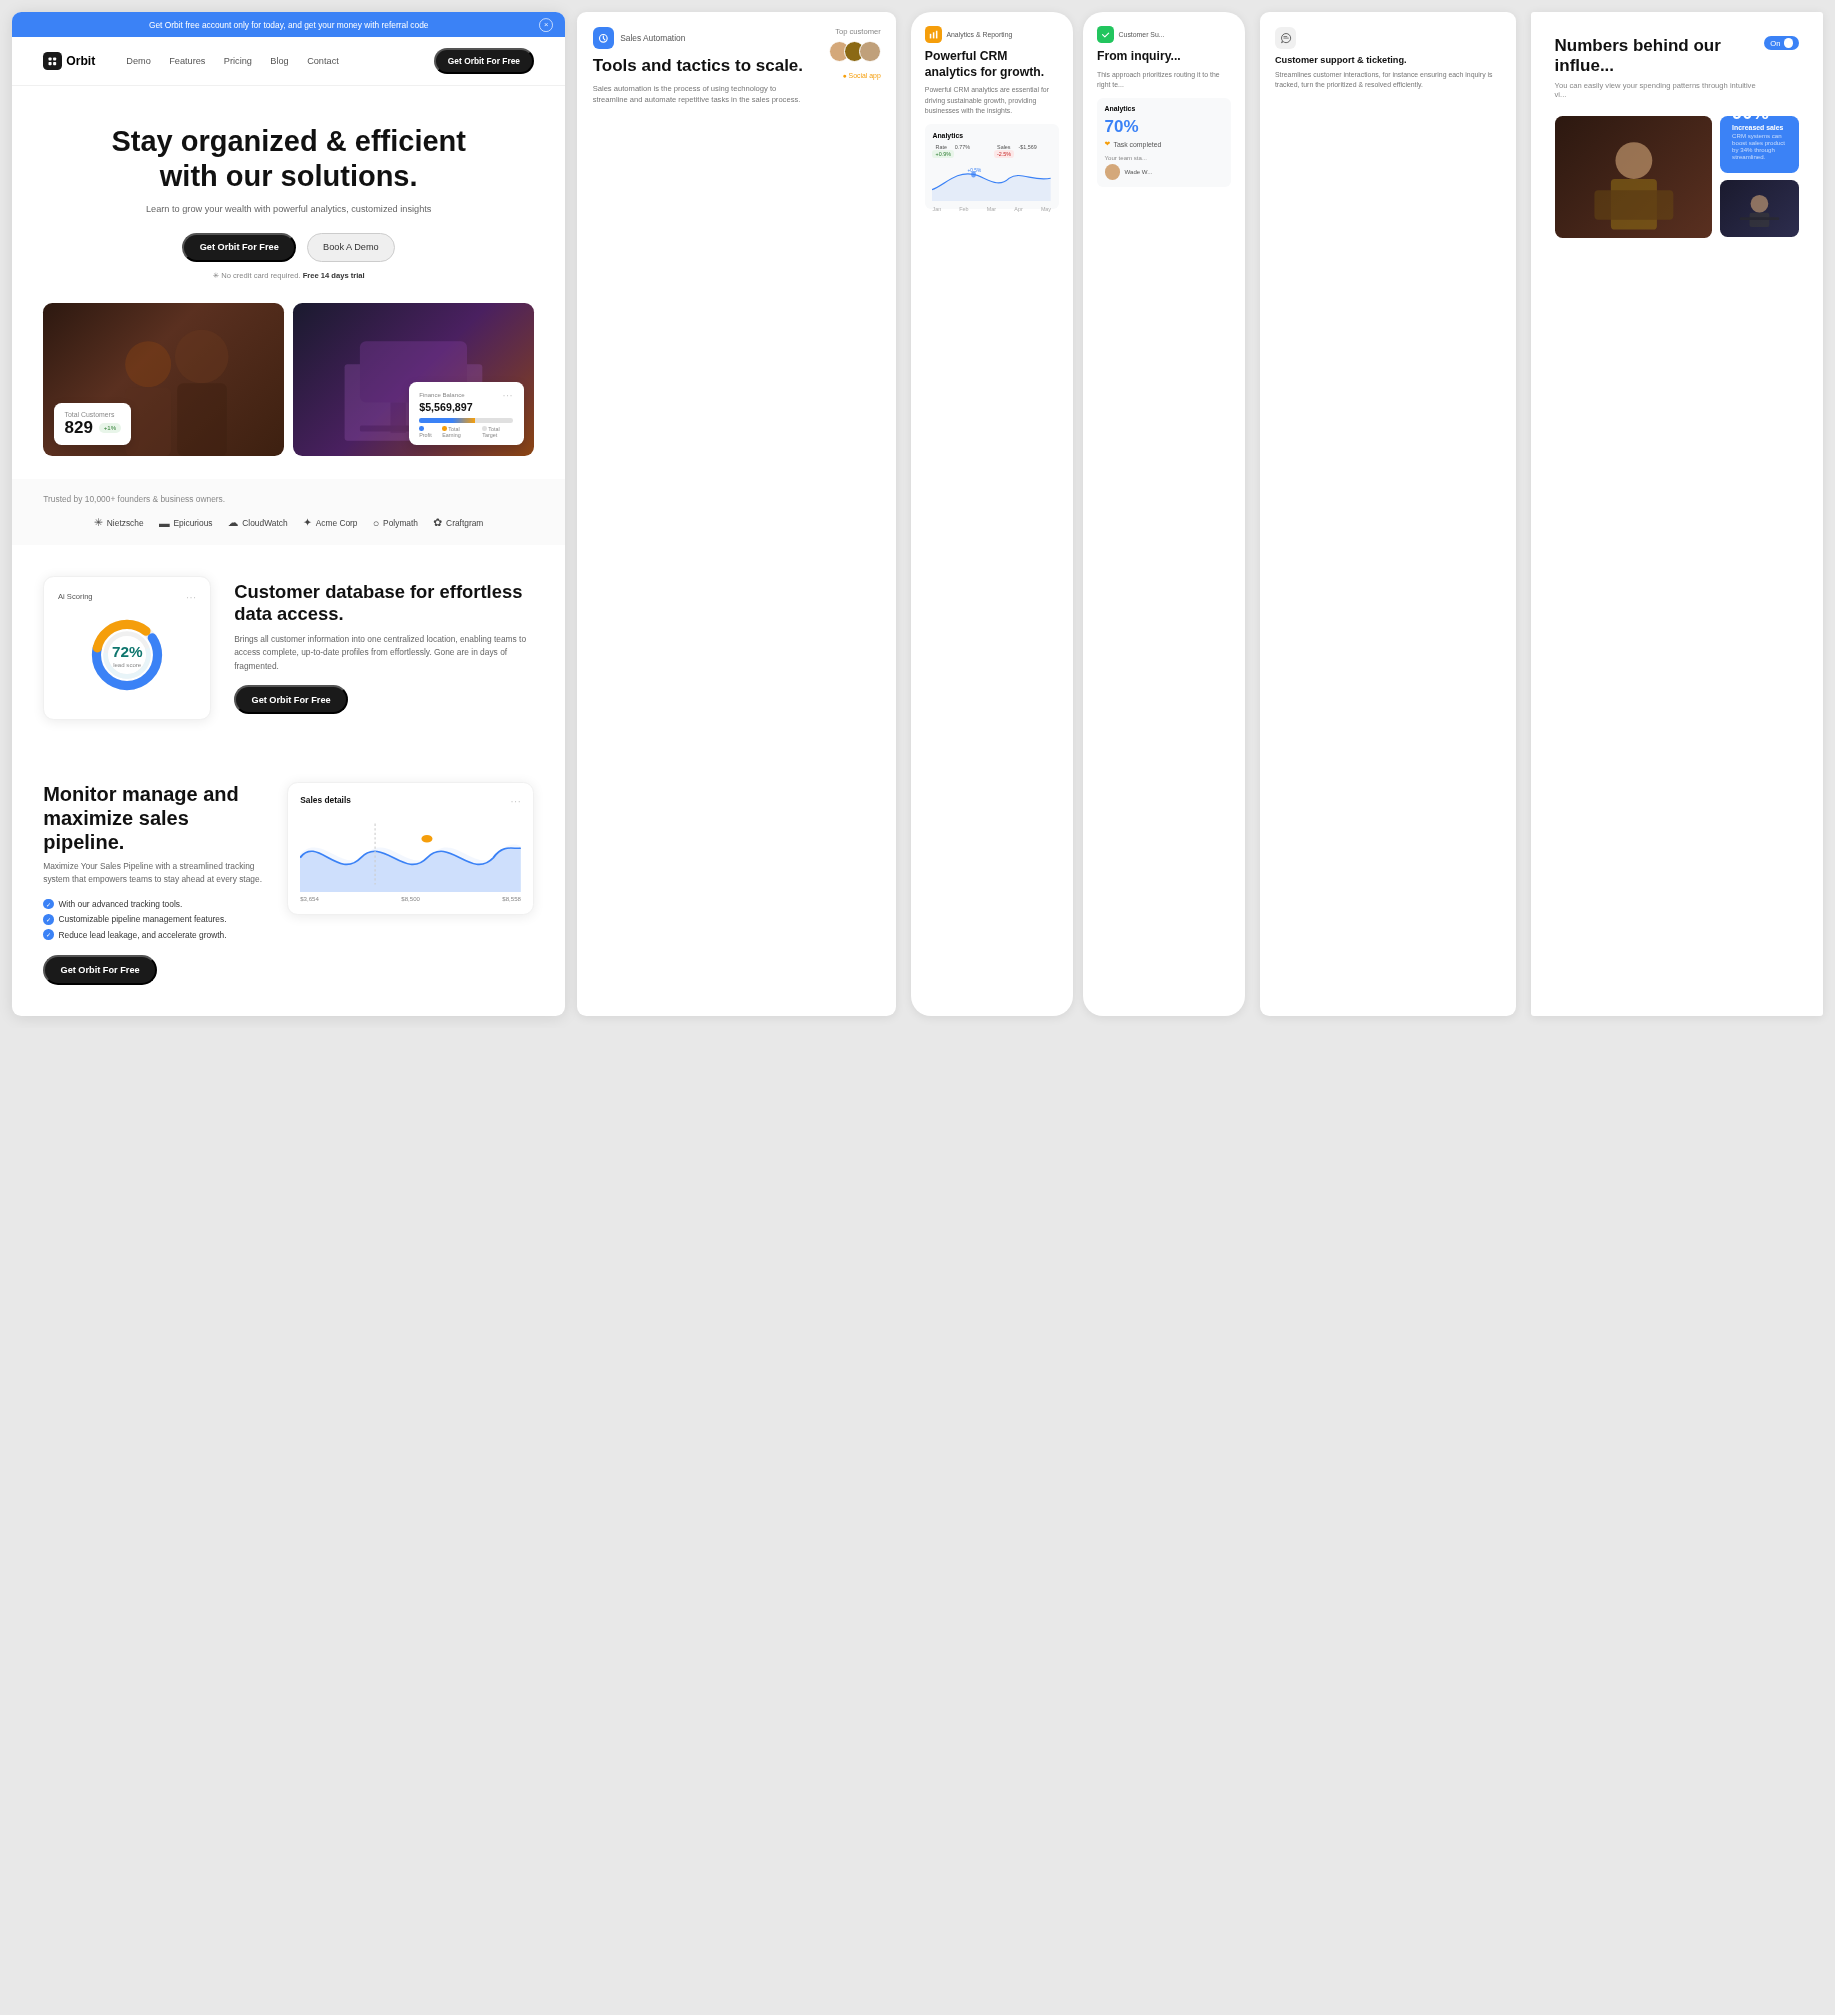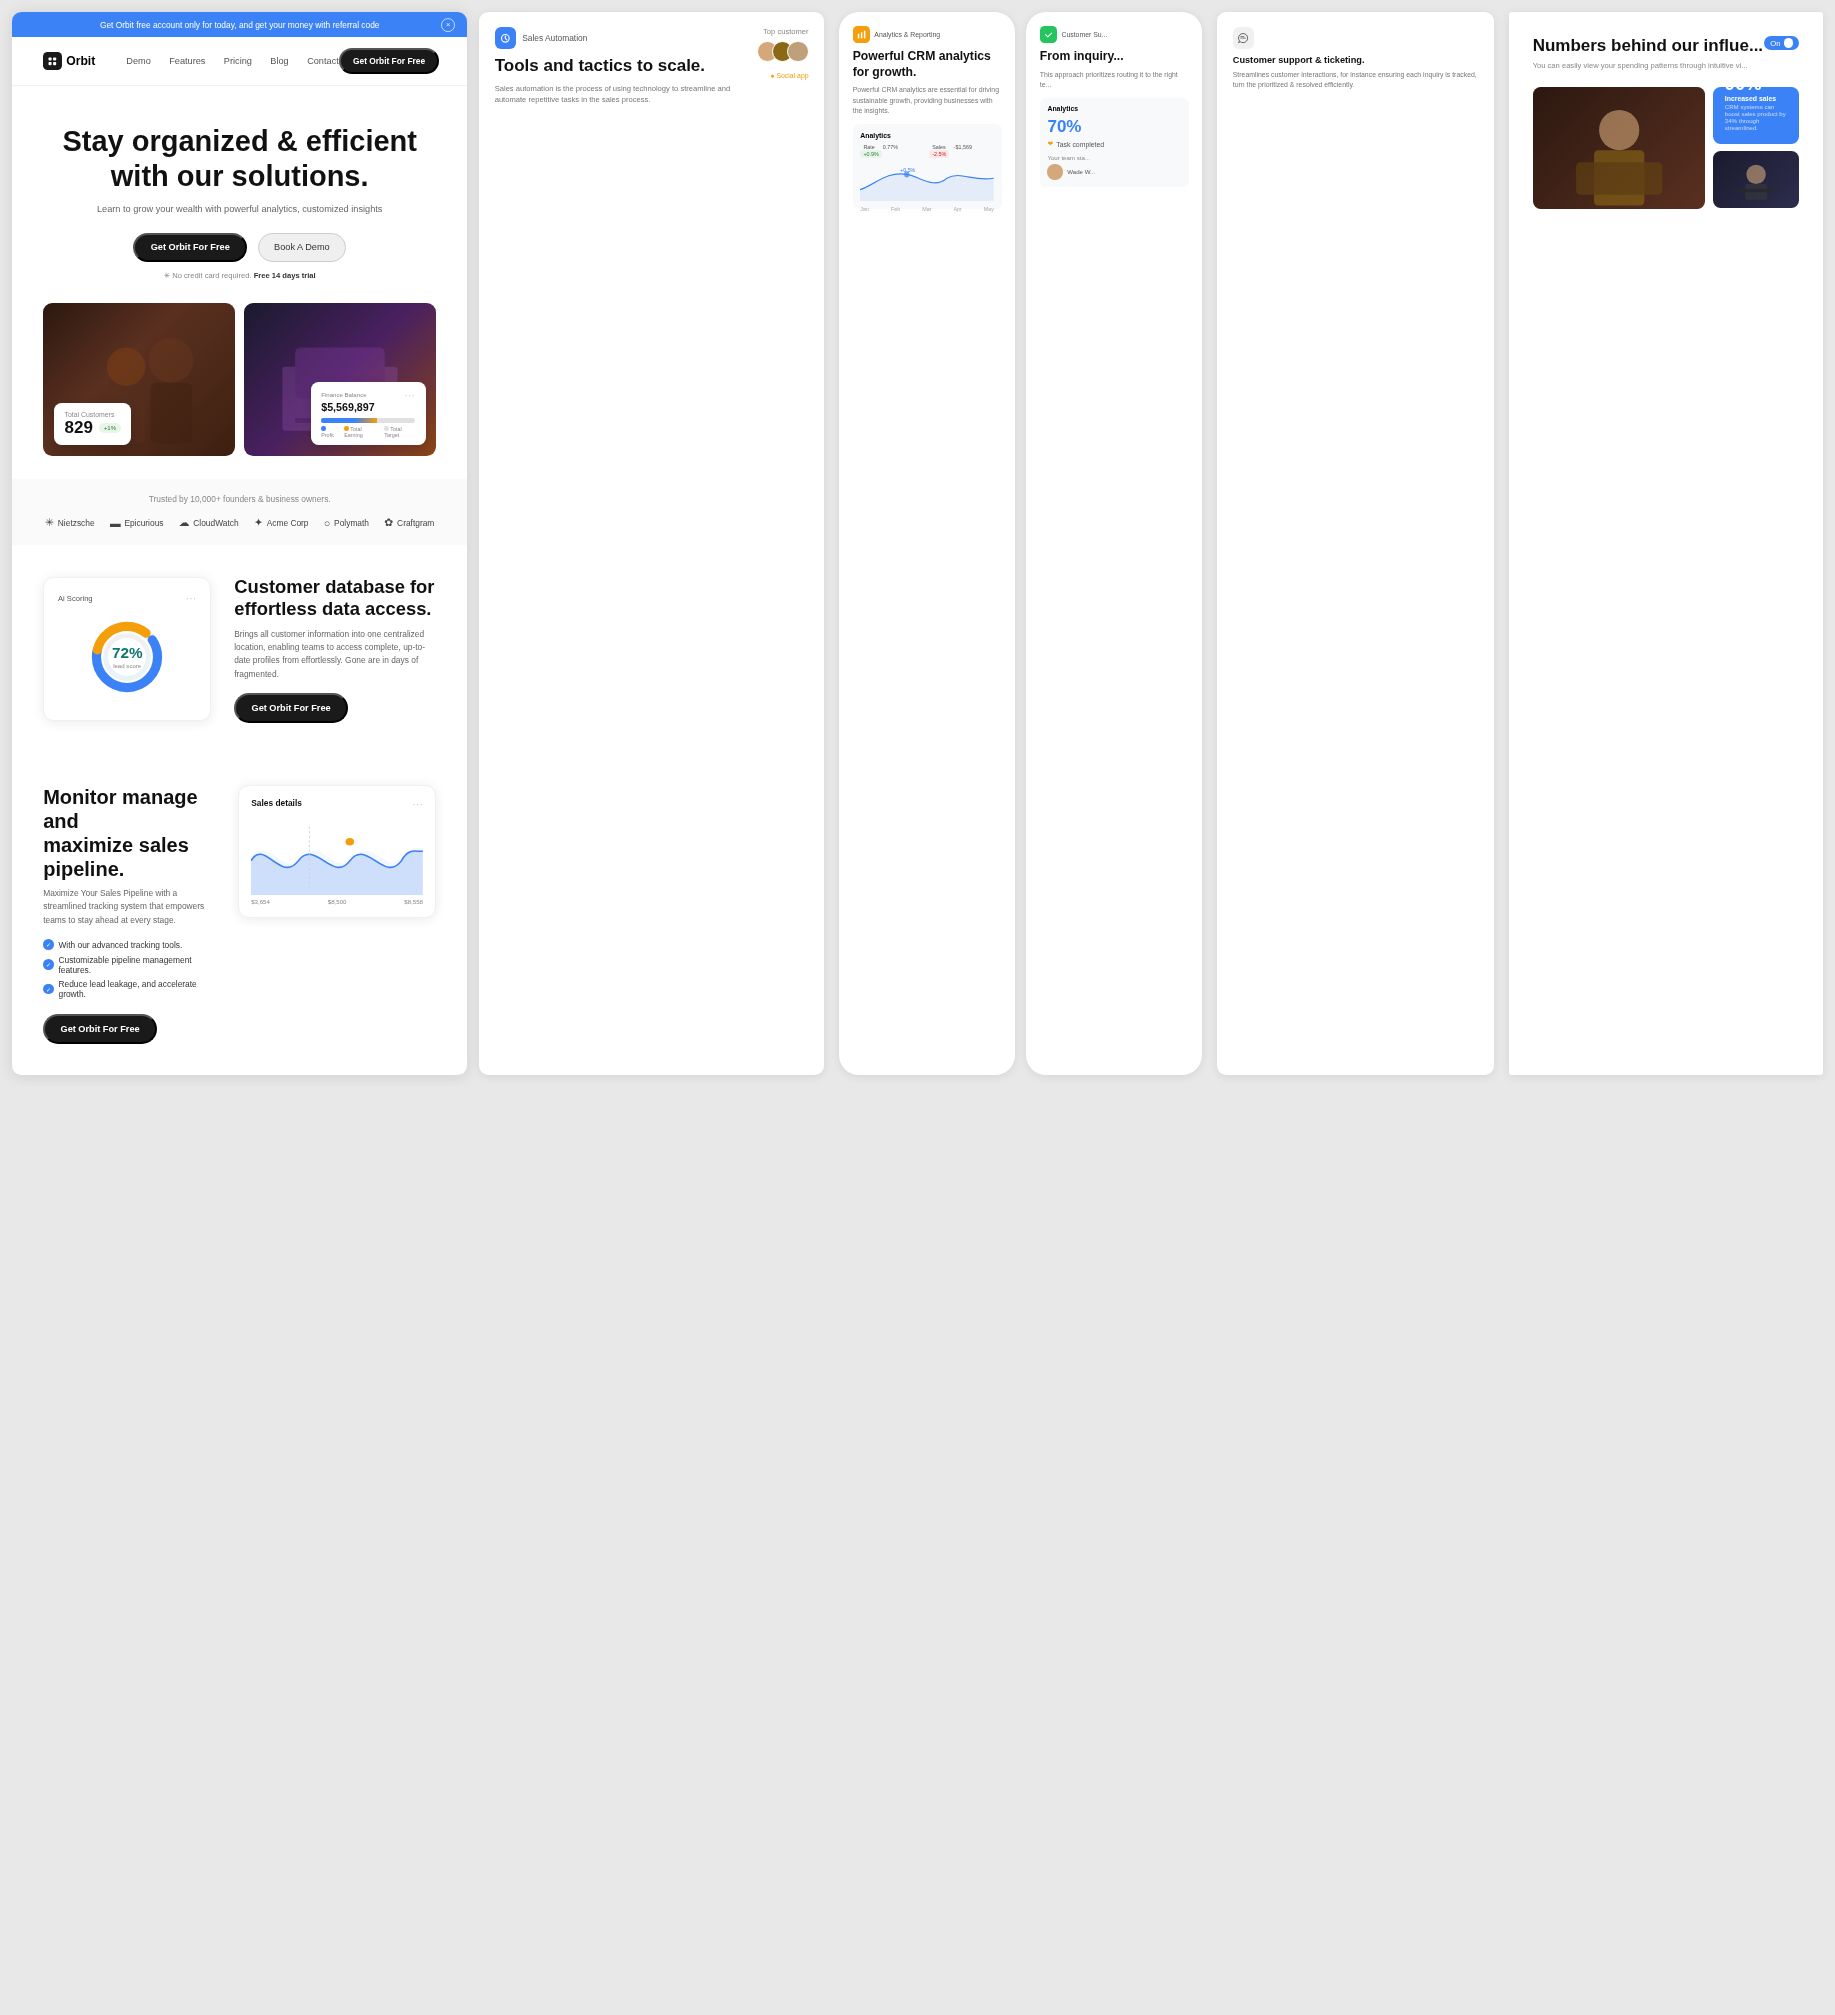--- a/index.html
+++ b/index.html
@@ -1,19 +1,19 @@
 <!DOCTYPE html>
 <html style="font-size:12.2px"><head>
   <meta charset="utf-8">
   <style>
     * { box-sizing: border-box; margin: 0; padding: 0; }
     body { font-family: -apple-system, BlinkMacSystemFont, 'Segoe UI', sans-serif; background: #e8e8e8; display: flex; gap: 12.2px; padding: 12.2px; min-width: 918px; }
 
     
-    .left-panel { width: 455px; background: #fff; border-radius: 9.2px; overflow: hidden; box-shadow: 0 1.5px 15.3px rgba(0,0,0,0.1); flex-shrink: 0; }
+    .left-panel { width: 553px; background: #fff; border-radius: 9.2px; overflow: hidden; box-shadow: 0 1.5px 15.3px rgba(0,0,0,0.1); flex-shrink: 0; }
 
     
     .top-banner { background: #3b82f6; color: #fff; text-align: center; padding: 7.6px 31px; font-size: 8.4px; position: relative; }
     .banner-close { position: absolute; right: 12.2px; top: 50%; transform: translateY(-50%); width: 13.8px; height: 13.8px; border-radius: 50%; border: 1.1px solid rgba(255,255,255,0.7); display: flex; align-items: center; justify-content: center; cursor: pointer; font-size: 7.6px; color: rgba(255,255,255,0.9); }
 
     
     .nav { display: flex; align-items: center; padding: 10.7px 31px; border-bottom: 0.8px solid #f0f0f0; }
     .nav-logo { display: flex; align-items: center; gap: 4.6px; font-weight: 700; font-size: 12.2px; margin-right: 31px; }
     .nav-logo-icon { width: 18.4px; height: 18.4px; background: #1a1a1a; border-radius: 4.6px; display: flex; align-items: center; justify-content: center; }
     .nav-links { display: flex; gap: 18.4px; font-size: 9.2px; color: #555; flex: 1; }
@@ -40,21 +40,21 @@
     .widget-badge { display: inline-block; background: #e8f5e9; color: #2e7d32; font-size: 6.1px; padding: 1.5px 4.6px; border-radius: 6.1px; margin-left: 3.1px; }
     .finance-widget { position: absolute; bottom: 10.7px; right: 10.7px; background: #fff; border-radius: 7.6px; padding: 7.6px 10.7px; box-shadow: 0 3.1px 9.2px rgba(0,0,0,0.15); width: 115px; }
     .finance-title { font-size: 6.1px; color: #888; margin-bottom: 1.5px; }
     .finance-value { font-size: 10.7px; font-weight: 800; color: #111; margin-bottom: 4.6px; }
     .finance-bar { height: 4.6px; border-radius: 2.3px; background: #e0e0e0; overflow: hidden; margin-bottom: 3.1px; }
     .finance-bar-fill { height: 100%; width: 60%; background: linear-gradient(90deg, #3b82f6 60%, #f59e0b 100%); }
     .finance-legend { display: flex; gap: 6.1px; font-size: 5.4px; color: #888; }
     .legend-dot { width: 4.6px; height: 4.6px; border-radius: 50%; display: inline-block; }
 
     
-    .trusted { text-align: center; padding: 15.3px 31px; background: #fafafa; }
+    .trusted { text-align: left; padding: 15.3px 31px; background: #fafafa; }
     .trusted-title { font-size: 8.4px; color: #888; margin-bottom: 12.2px; }
     .trusted-logos { display: flex; gap: 15.3px; justify-content: center; align-items: center; flex-wrap: wrap; }
     .logo-item { font-size: 8.4px; color: #444; display: flex; align-items: center; gap: 3.8px; font-weight: 500; }
     .logo-icon { font-size: 10.7px; }
 
     
     .feature-section { display: flex; gap: 23px; padding: 31px 31px; align-items: center; }
     .feature-card-widget { width: 168px; background: #fff; border-radius: 10.7px; padding: 13.8px; box-shadow: 0 1.5px 12.2px rgba(0,0,0,0.08); border: 0.8px solid #f0f0f0; flex-shrink: 0; }
     .widget-title-row { display: flex; justify-content: space-between; align-items: center; margin-bottom: 10.7px; }
     .widget-title-text { font-size: 7.6px; color: #555; font-weight: 500; }

